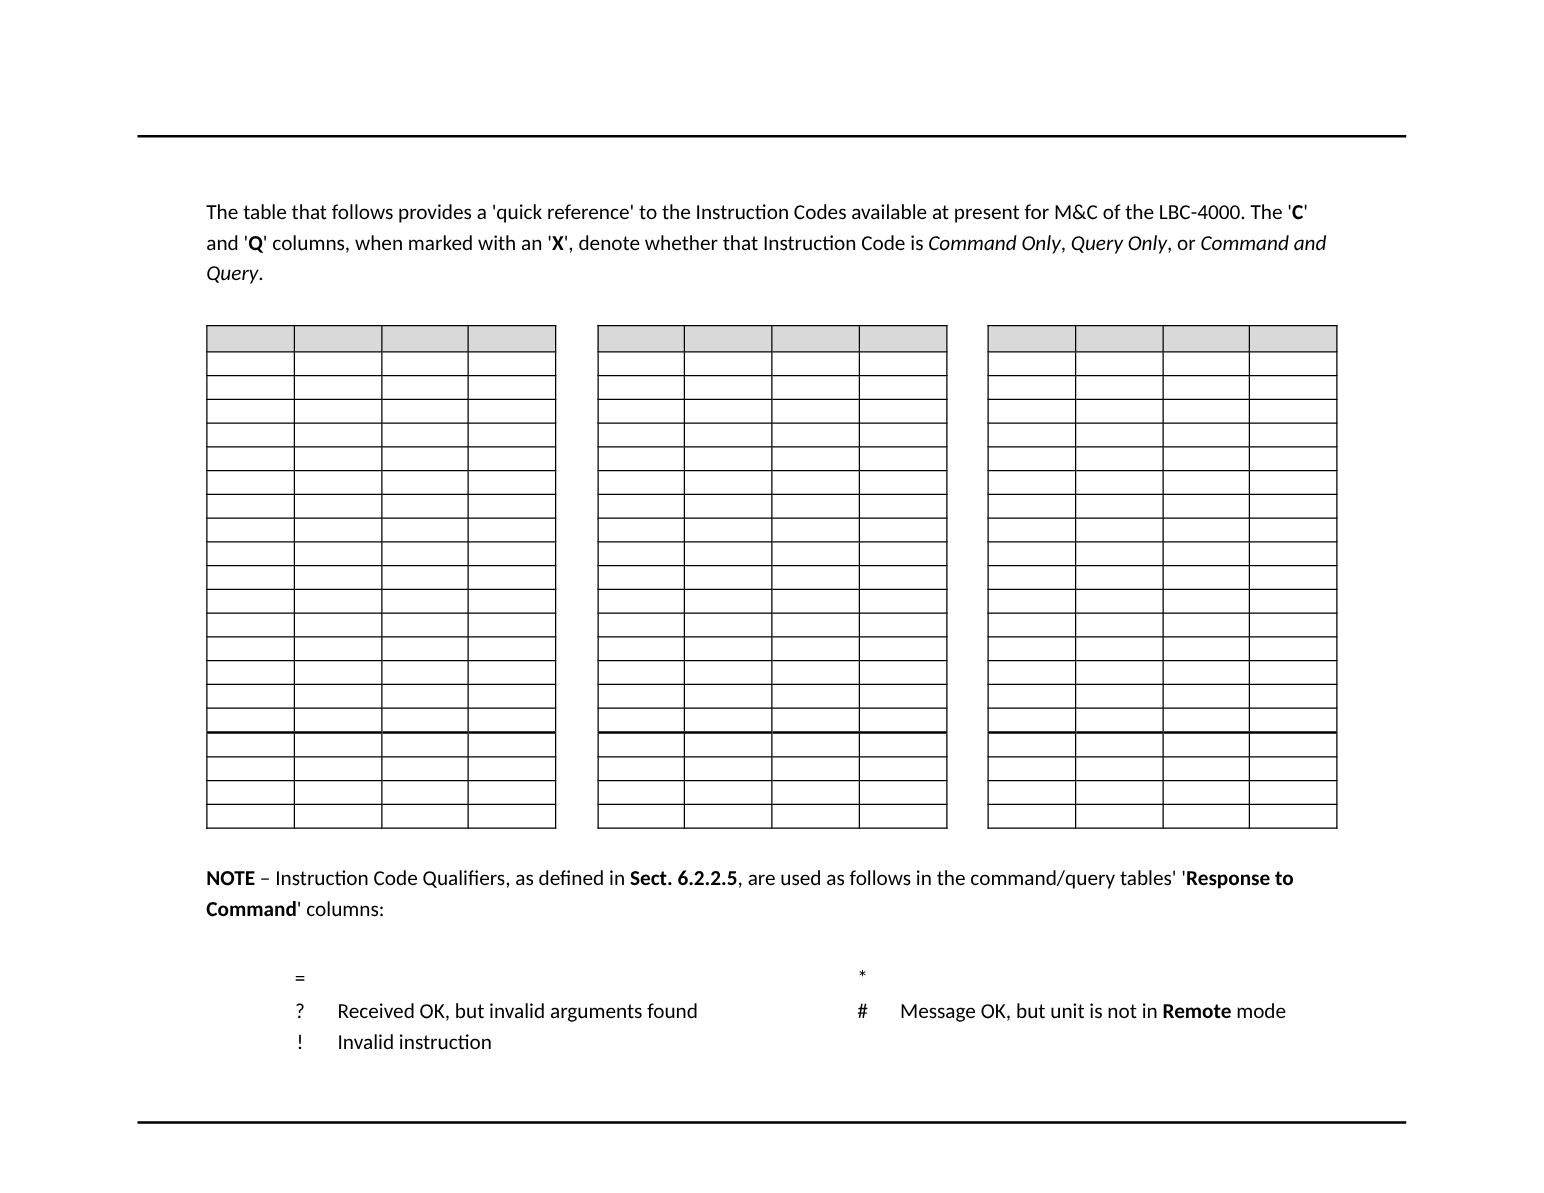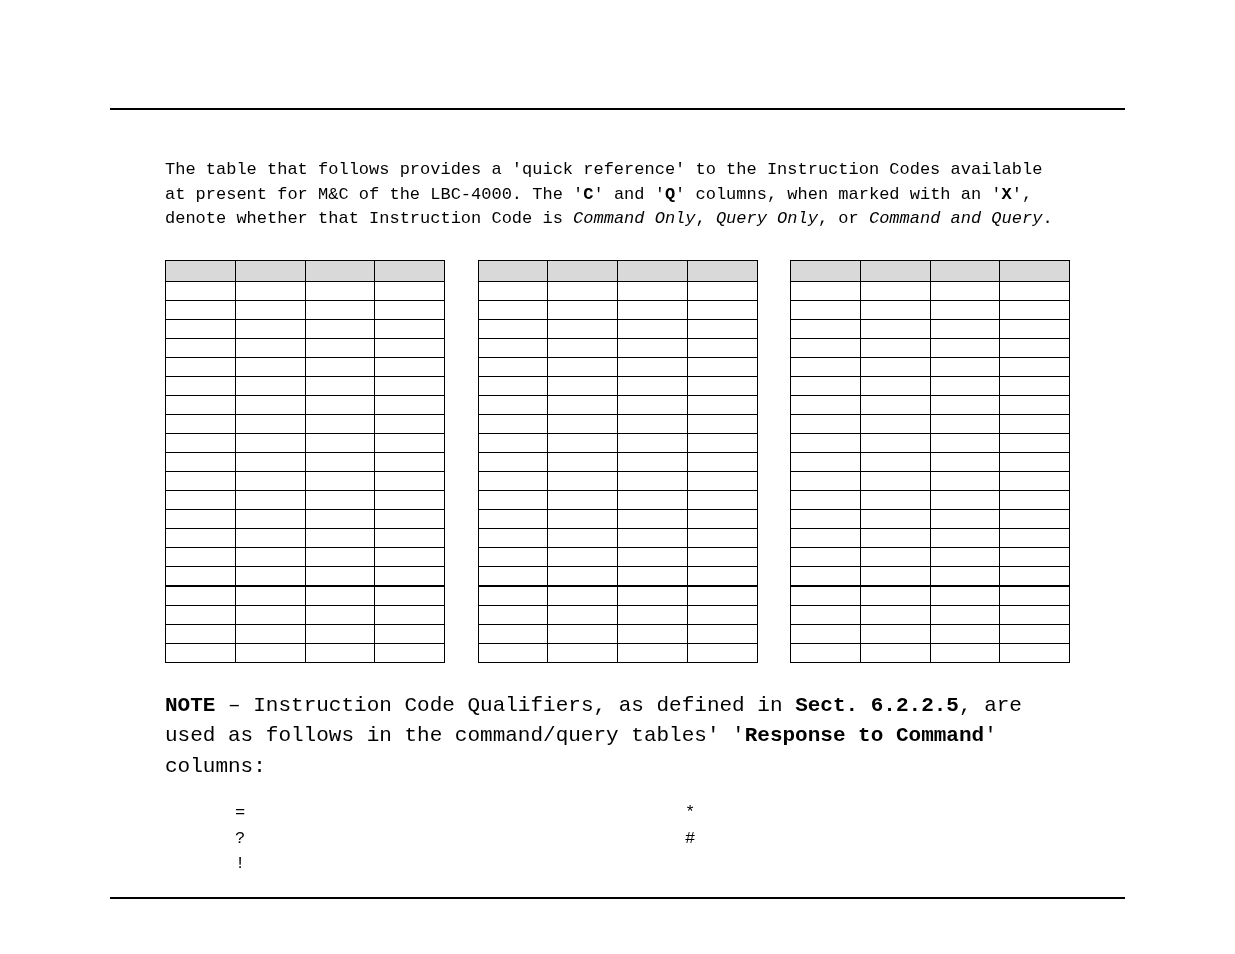--- a/index.html
+++ b/index.html
@@ -7,21 +7,20 @@
     padding: 0;
     background: #ffffff;
     font-family: Calibri, "Segoe UI", Arial, sans-serif;
     color: #000;
   }
   .page {
     width: 1235px;
     height: 954px;
     box-sizing: border-box;
     position: relative;
-    font-family: Liberation Mono, monospace;
   }
   .content {
     position: absolute;
     left: 110px;
     right: 110px;
     top: 108px;
     bottom: 55px;
   }
   .hr-top {
     border-top: 2px solid #000;
@@ -62,23 +61,23 @@
   .ref-table thead th {
     background: #d9d9d9;
     height: 20px;
   }
   
   .ref-table tbody tr.sep td {
     border-top: 2px solid #000;
   }
 
   .note {
-    font-size: 21px;
+    font-size: 17px;
     line-height: 1.45;
-    margin: 0 55px 18px 55px;
+    margin: 0 55px 30px 55px;
   }
   .note b { font-weight: 700; }
 
   .qualifiers {
     display: flex;
     margin: 0 55px 0 100px;
     font-size: 17px;
     line-height: 1.5;
     gap: 40px;
   }
@@ -511,30 +510,33 @@
       <b>NOTE</b><span> – Instruction Code Qualifiers, as defined in </span><b>Sect. 6.2.2.5</b><span>, are used as follows in the command/query tables' '</span><b>Response to Command</b><span>' columns:</span>
     </p>
 
     <div class="qualifiers">
       <div class="qual-col" id="qual-left">
           <div class="qual-row">
             <div class="qual-sym">=</div>
           </div>
           <div class="qual-row">
             <div class="qual-sym">?</div>
+            <div class="qual-desc"><span>Received OK, but invalid arguments found</span></div>
           </div>
           <div class="qual-row">
             <div class="qual-sym">!</div>
+            <div class="qual-desc"><span>Invalid instruction</span></div>
           </div>
         </div>
       <div class="qual-col" id="qual-right">
           <div class="qual-row">
             <div class="qual-sym">*</div>
           </div>
           <div class="qual-row">
             <div class="qual-sym">#</div>
+            <div class="qual-desc"><span>Message OK, but unit is not in </span><b>Remote</b><span> mode</span></div>
           </div>
         </div>
     </div>
 
     <div class="hr-bottom"></div>
   </div>
 </div>
 
 </body></html>

